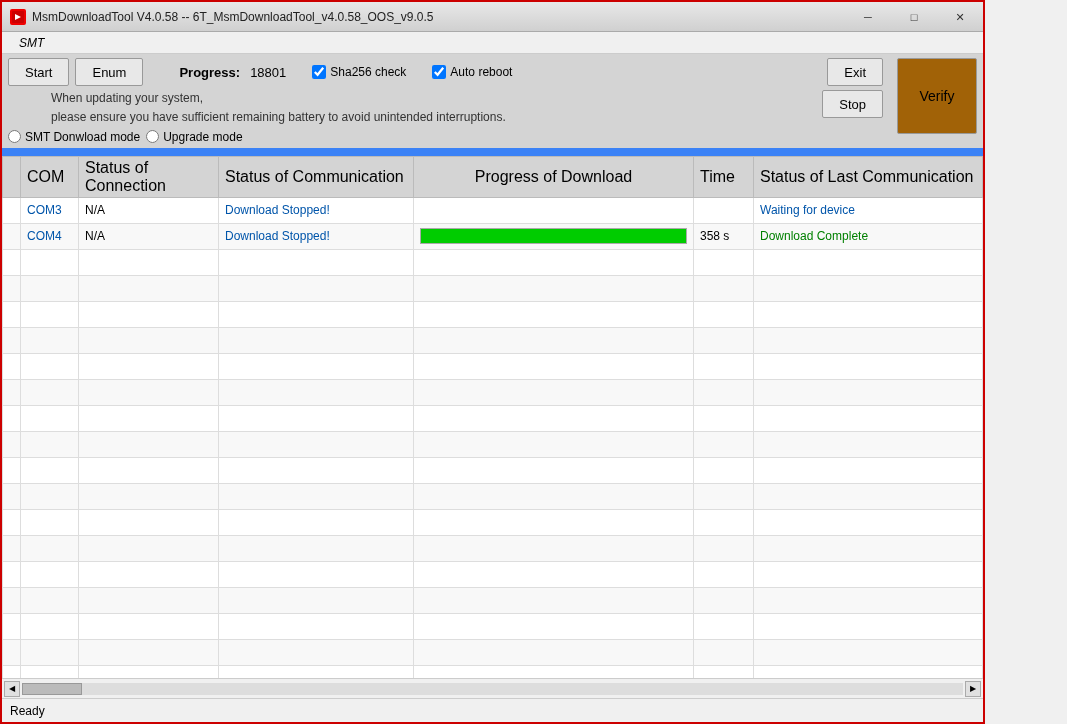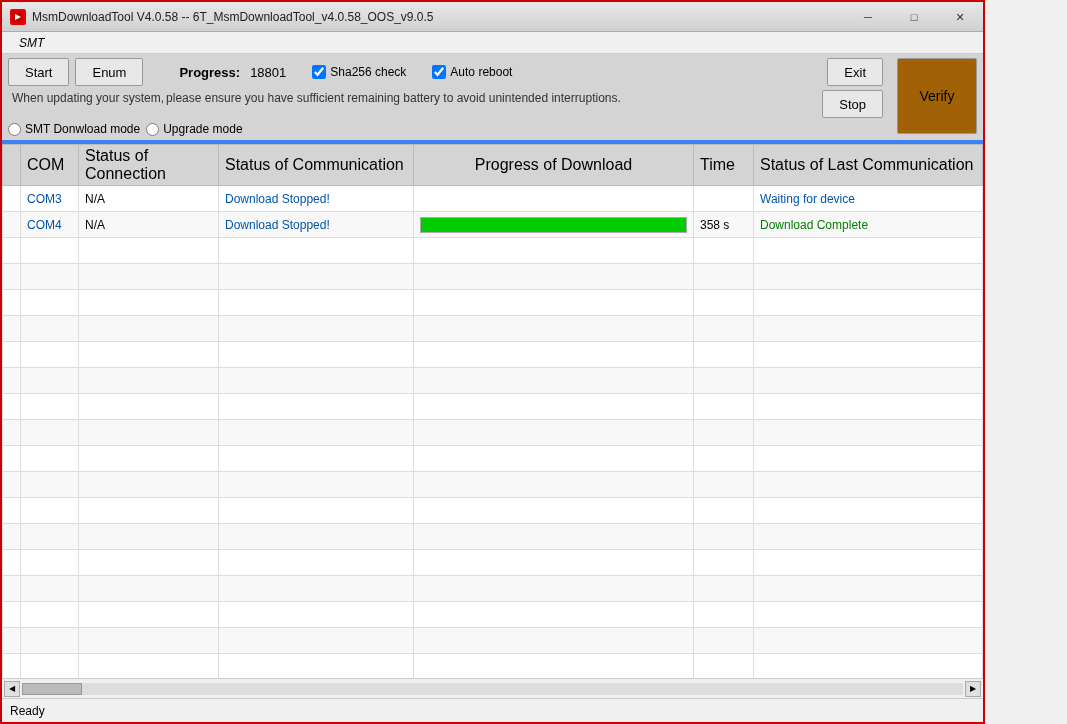--- a/index.html
+++ b/index.html
@@ -258,21 +258,21 @@
       width: 985px;
       height: 724px;
       border: 2px solid #cc0000;
       display: flex;
       flex-direction: column;
       overflow: hidden;
     }
 
     #toolbar-area {
       background: #d4d4d4;
-      border-bottom: 4px solid #3b82f6;
+      border-bottom: 8px solid #3b82f6;
       padding: 4px 6px;
       display: flex;
       flex-direction: row;
       align-items: flex-start;
       gap: 0;
     }
 
     #toolbar-left {
       flex: 1;
       display: flex;
@@ -330,21 +330,21 @@
           <span>Sha256 check</span>
         </label>
         <label class="checkbox-group">
           <input type="checkbox" checked="" style="">
           <span>Auto reboot</span>
         </label>
         <button class="exit-btn">Exit</button>
       </div>
 
       <div class="toolbar-row" style="align-items:flex-start;">
-        <div style="display:flex;gap:2px;padding-left:4px;">
+        <div style="display:flex;flex-direction:column;gap:2px;padding-left:4px;margin-left:39px;">
           <span class="warning-text">When updating your system,</span>
           <span class="warning-text">please ensure you have sufficient remaining battery to avoid unintended interruptions.</span>
         </div>
         <button class="stop-btn" style="margin-left:auto;">Stop</button>
       </div>
 
       <div class="toolbar-row">
         <label class="radio-group">
           <input type="radio" name="mode" style="">
           <span>SMT Donwload mode</span>

